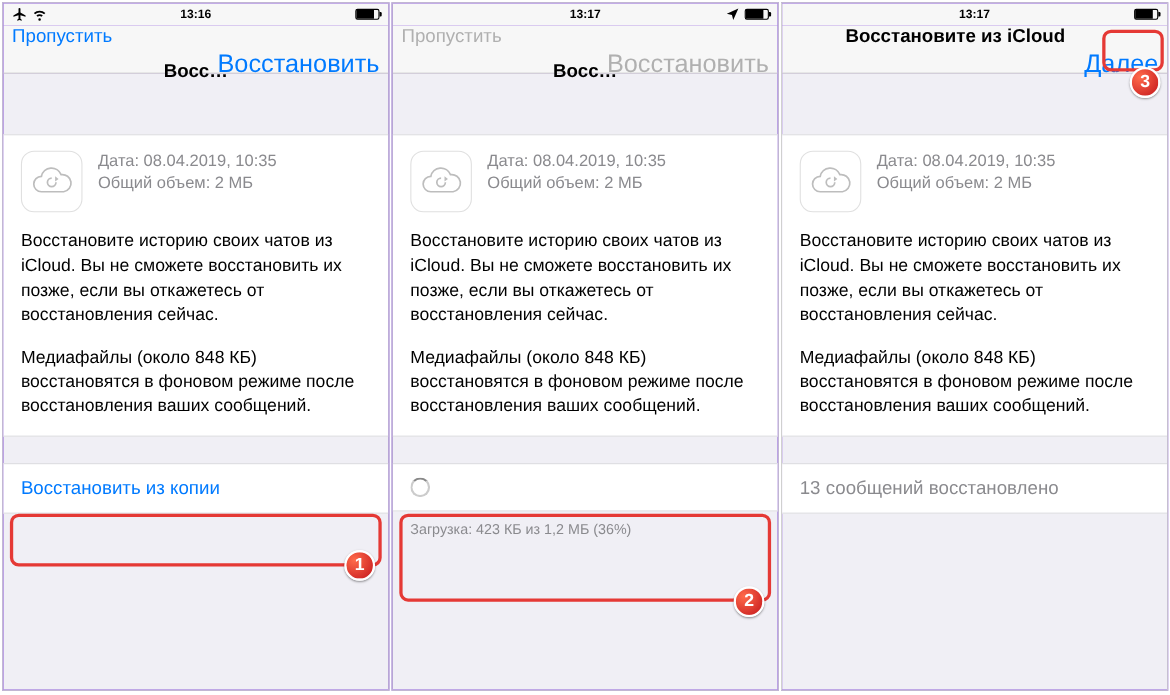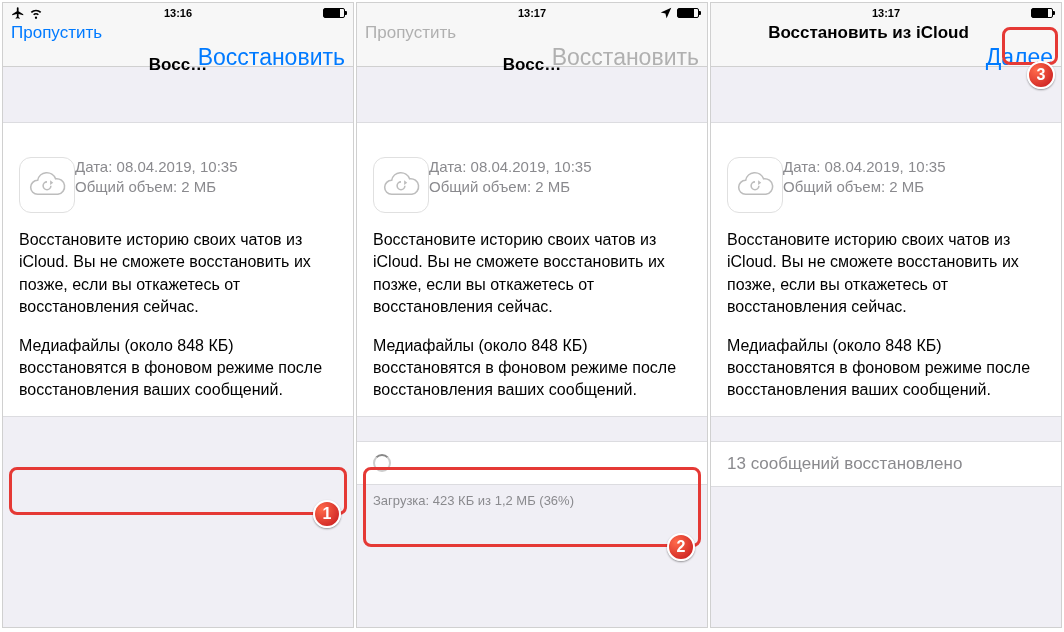--- a/index.html
+++ b/index.html
@@ -37,21 +37,21 @@
   .nav-left.disabled { color: #b0b0b0; }
   .nav-title { position: absolute; left: 50%; transform: translateX(-50%); font-weight: 600; font-size: 17px; white-space: nowrap; max-width: 100px; overflow: hidden; text-overflow: ellipsis; margin-top: 32px; }
   .nav-title-wide { position: absolute; left: 50%; transform: translateX(-50%); font-weight: 600; font-size: 17px; white-space: nowrap; }
   .nav-right { position: absolute; right: 8px; color: #007aff; font-size: 23px; margin-top: 21px; }
   .nav-right.disabled { color: #b0b0b0; }
   .content { flex: 1; background: #f0eff5; padding-top: 55px; }
   .card {
     background: #fff; margin: 0; padding: 14px 16px;
     border-top: 1px solid #dcdce0; border-bottom: 1px solid #dcdce0;
   }
-  .info-row { display: flex; margin-bottom: 16px; margin-top: 20px; }
+  .info-row { display: flex; gap: 14px; margin-bottom: 16px; }
   .cloud-icon {
     width: 56px; height: 56px; border: 1px solid #e0e0e0; border-radius: 12px;
     display: flex; align-items: center; justify-content: center; flex-shrink: 0;
   }
   .cloud-svg { width: 38px; height: 28px; }
   .info-text { font-size: 15px; color: #8a8a8e; line-height: 1.35; }
   .desc { font-size: 16px; color: #000; line-height: 1.4; margin-bottom: 16px; }
   .action-row {
     background: #fff; border-top: 1px solid #dcdce0; border-bottom: 1px solid #dcdce0;
     padding: 12px 16px; font-size: 17px; display: flex; align-items: center; justify-content: space-between;
@@ -112,20 +112,23 @@
         </div>
         <div class="info-text">
           <div>Дата: 08.04.2019, 10:35</div>
           <div>Общий объем: 2 МБ</div>
         </div>
       </div>
       <div class="desc">Восстановите историю своих чатов из iCloud. Вы не сможете восстановить их позже, если вы откажетесь от восстановления сейчас.</div>
       <div class="desc" style="margin-bottom:0">Медиафайлы (около 848 КБ) восстановятся в фоновом режиме после восстановления ваших сообщений.</div>
     </div>
     <div style="height:24px"></div>
+    <div class="action-row blue">
+      <span>Восстановить из копии</span>
+    </div>
   </div>
   <div class="highlight-red" style="left:6px; right:6px; top:464px; height:48px;"></div>
   <div class="badge" style="right:12px; top:497px;">
       <span>1</span>
     </div>
 </div>
 
 <div class="phone">
   <div class="statusbar">
     <div class="sb-left"></div>
@@ -178,21 +181,21 @@
   <div class="statusbar">
     <div class="sb-left"></div>
     <span class="sb-time">13:17</span>
     <div class="sb-right">
       <div class="battery">
           <div class="fill"></div>
         </div>
     </div>
   </div>
   <div class="navbar">
-    <span class="nav-title-wide" style="left:45%;">Восстановить из iCloud</span>
+    <span class="nav-title-wide" style="left:45%;">Восстановите из iCloud</span>
     <span class="nav-right">Далее</span>
   </div>
   <div class="content">
     <div class="card">
       <div class="info-row">
         <div class="cloud-icon">
           <svg class="cloud-svg" viewBox="0 0 48 36">
               <path fill="none" stroke="#bdbdbd" stroke-width="2" d="M38 30H12a9 9 0 0 1 0-18 12 12 0 0 1 23-2 8 8 0 0 1 3 20z"></path>
               <path fill="none" stroke="#bdbdbd" stroke-width="2" d="M24 14a5 5 0 1 0 5 5"></path>
               <path fill="#bdbdbd" d="M28 12l4 3-4 3z"></path>

